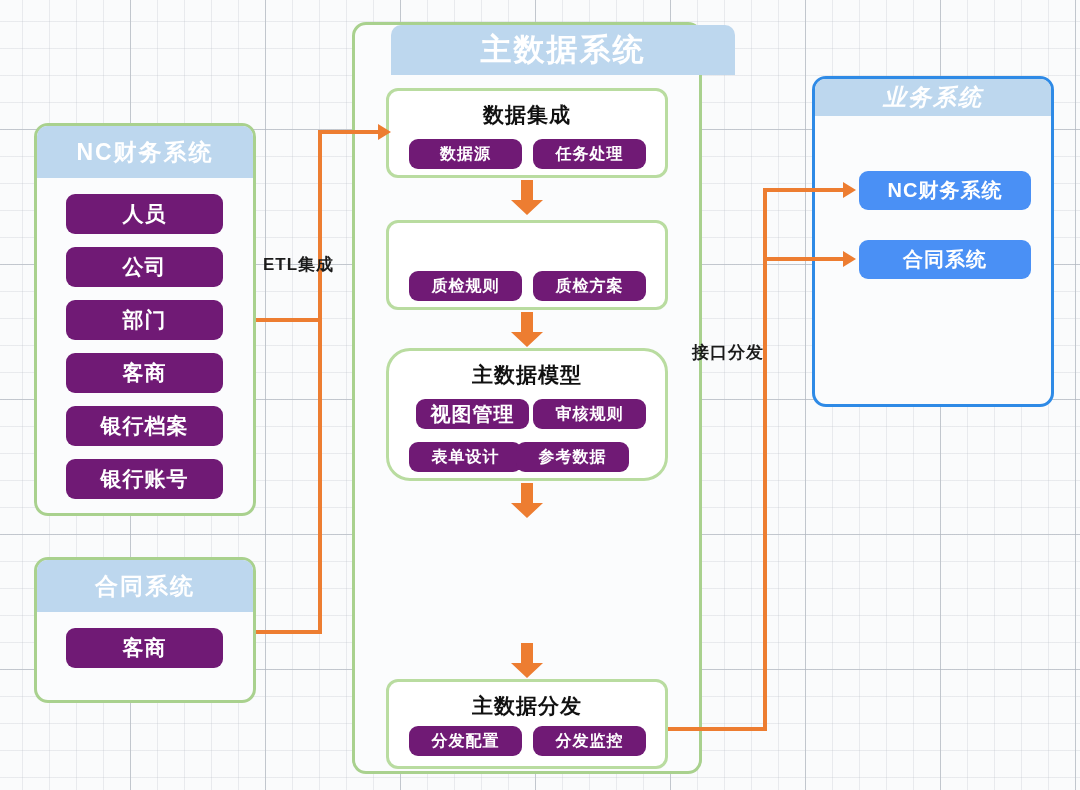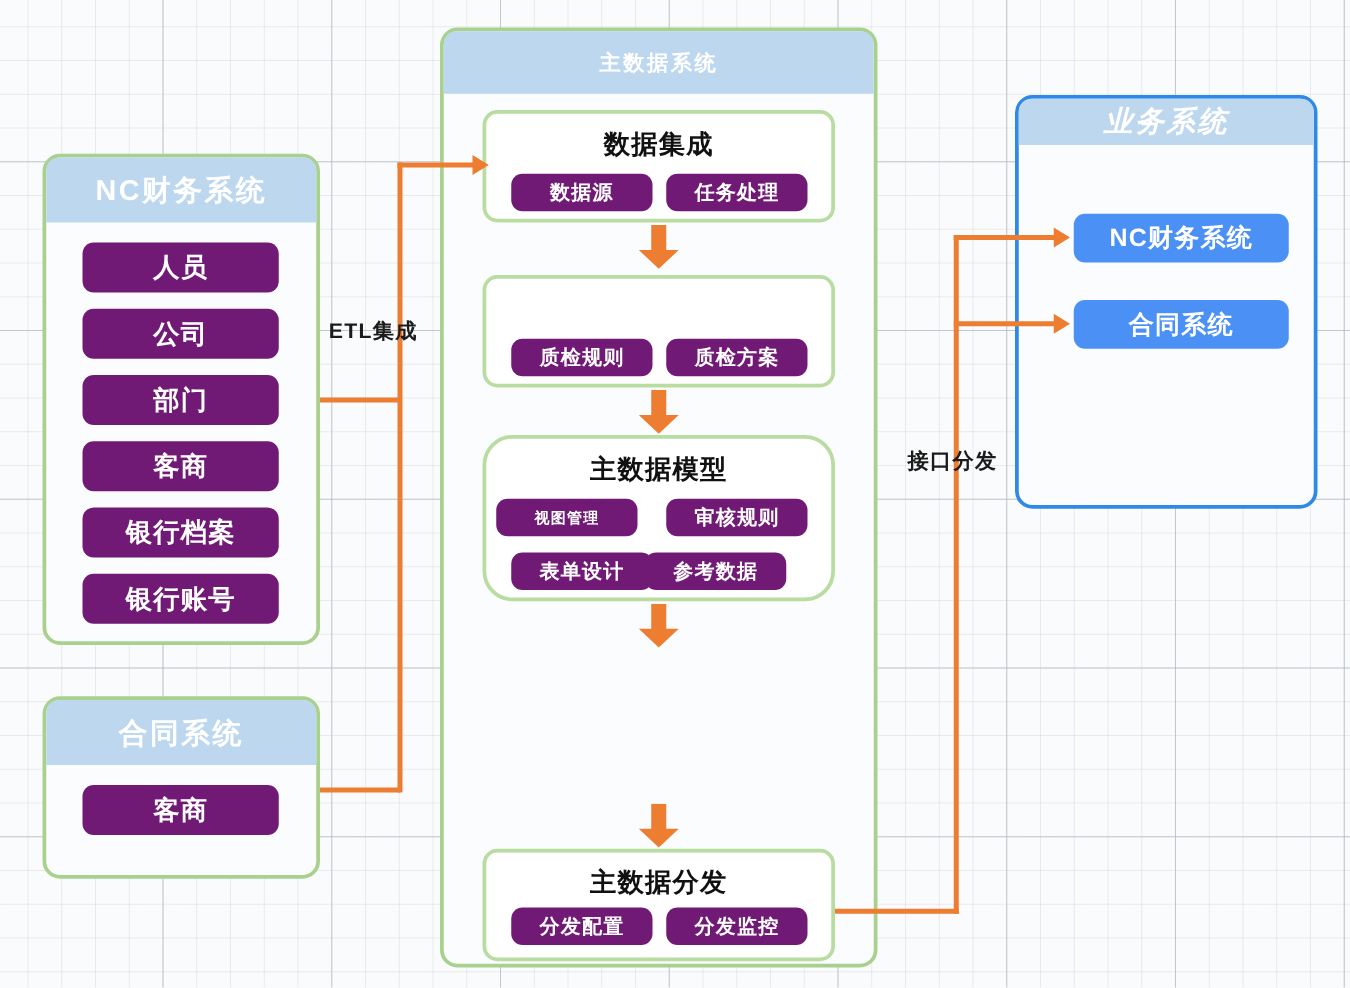--- a/index.html
+++ b/index.html
@@ -79,21 +79,21 @@
     <div class="pill" style="position:absolute;left:29px;top:280px;width:157px;height:40px;font-size:21px;">银行档案</div>
     <div class="pill" style="position:absolute;left:29px;top:333px;width:157px;height:40px;font-size:21px;">银行账号</div>
   </div>
 
   <div class="panel green" style="left:34px;top:557px;width:222px;height:146px;">
     <div class="panel-head" style="height:52px;font-size:23px;">合同系统</div>
     <div class="pill" style="position:absolute;left:29px;top:68px;width:157px;height:40px;font-size:21px;">客商</div>
   </div>
 
   <div class="panel green" style="left:352px;top:22px;width:350px;height:752px;">
-    <div class="panel-head" style="height:50px;font-size:17px;">主数据系统</div>
+    <div class="panel-head" style="height:50px;font-size:31px;margin-left:36px;">主数据系统</div>
   </div>
 
   <div class="stage" style="left:386px;top:88px;width:282px;height:90px;">
     <div class="stage-title" style="top:10px;">数据集成</div>
     <div class="pill" style="position:absolute;left:20px;top:48px;width:113px;height:30px;font-size:16px;">数据源</div>
     <div class="pill" style="position:absolute;left:144px;top:48px;width:113px;height:30px;font-size:16px;">任务处理</div>
   </div>
 
   <div class="blockarrow" style="left:510px;top:180px;">
     <svg width="34" height="36" viewBox="0 0 34 36">
@@ -107,21 +107,21 @@
   </div>
 
   <div class="blockarrow" style="left:510px;top:312px;">
     <svg width="34" height="36" viewBox="0 0 34 36">
         <path d="M11 0 H23 V20 H33 L17 35 L1 20 H11 Z" fill="#ed7d31"></path>
       </svg>
   </div>
 
   <div class="stage" style="left:386px;top:348px;width:282px;height:133px;border-radius:24px;">
     <div class="stage-title" style="top:10px;">主数据模型</div>
-    <div class="pill" style="position:absolute;left:8px;top:48px;width:113px;height:30px;font-size:12px;">视图管理</div>
+    <div class="pill" style="position:absolute;left:27px;top:48px;width:113px;height:30px;font-size:20px;">视图管理</div>
     <div class="pill" style="position:absolute;left:144px;top:48px;width:113px;height:30px;font-size:16px;">审核规则</div>
     <div class="pill" style="position:absolute;left:20px;top:91px;width:113px;height:30px;font-size:16px;">表单设计</div>
     <div class="pill" style="position:absolute;left:127px;top:91px;width:113px;height:30px;font-size:16px;">参考数据</div>
   </div>
 
   <div class="blockarrow" style="left:510px;top:483px;">
     <svg width="34" height="36" viewBox="0 0 34 36">
         <path d="M11 0 H23 V20 H33 L17 35 L1 20 H11 Z" fill="#ed7d31"></path>
       </svg>
   </div>
@@ -151,15 +151,15 @@
   <div class="seg h" style="left:318px;top:130px;width:62px;"></div>
   <div class="ahead" style="left:378px;top:124px;"></div>
   <div class="edge-label" style="left:263px;top:253px;">ETL集成</div>
 
   <div class="seg h" style="left:668px;top:727px;width:99px;"></div>
   <div class="seg v" style="left:763px;top:188px;height:543px;"></div>
   <div class="seg h" style="left:763px;top:188px;width:82px;"></div>
   <div class="ahead" style="left:843px;top:182px;"></div>
   <div class="seg h" style="left:763px;top:257px;width:82px;"></div>
   <div class="ahead" style="left:843px;top:251px;"></div>
-  <div class="edge-label" style="left:726px;top:341px;margin-top:16px;">接口分发</div>
+  <div class="edge-label" style="left:692px;top:341px;">接口分发</div>
 
 </div>
 
 </body></html>

